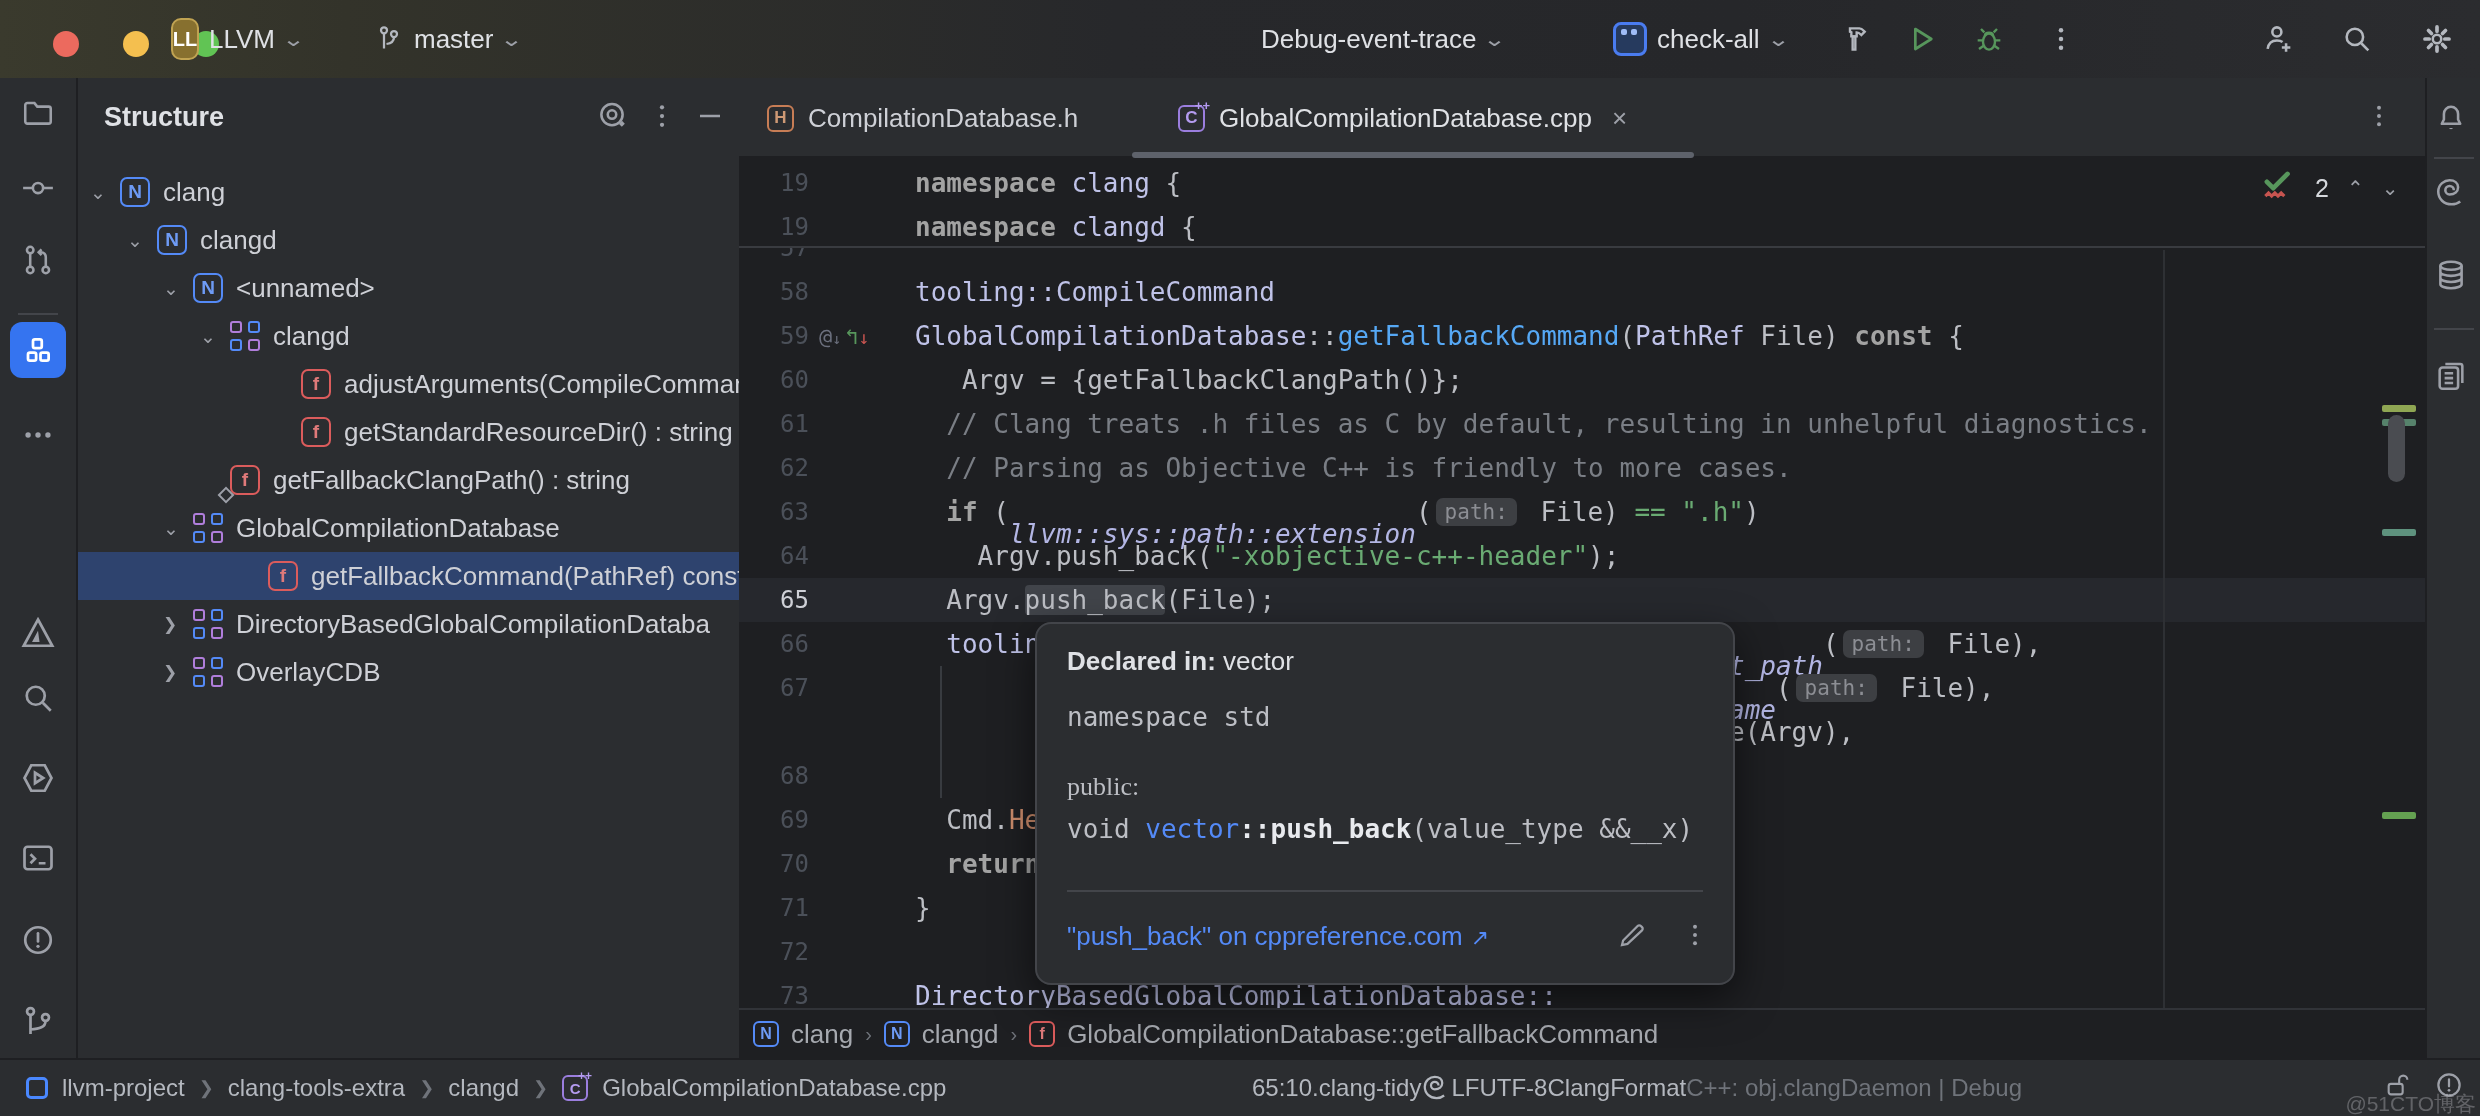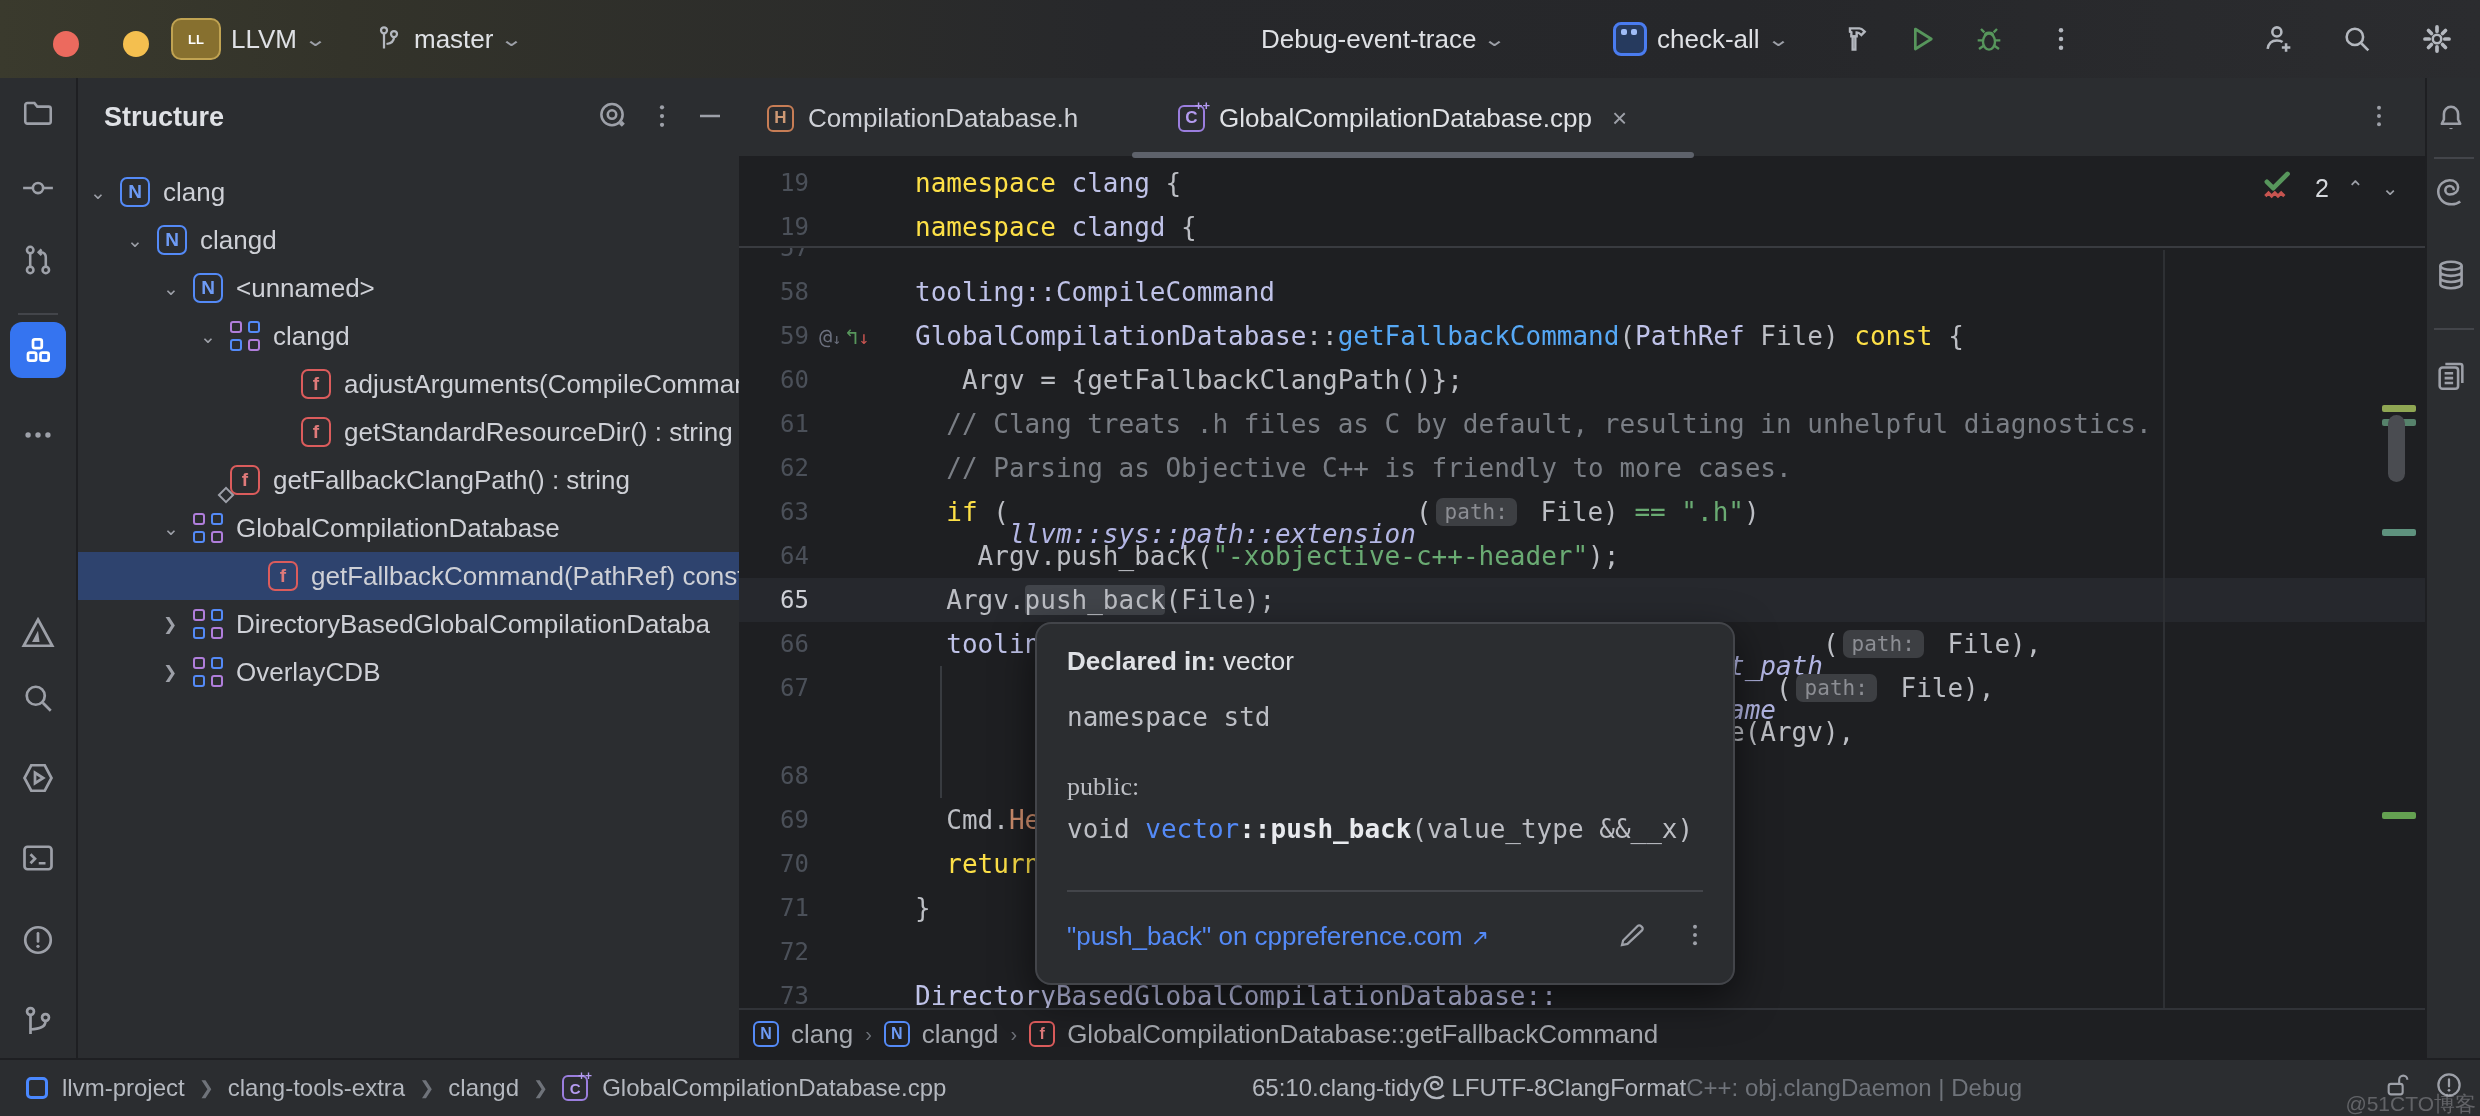--- a/index.html
+++ b/index.html
@@ -7,22 +7,22 @@
     font-family:"Liberation Sans", sans-serif; }
   .abs { position:absolute; }
   #app { position:relative; width:2480px; height:1116px; }
 
   
   #titlebar { left:0; top:0; width:2480px; height:78px;
     background:linear-gradient(90deg,#3a3a2d 0%,#33332a 14%,#27282b 45%,#26272a 70%,#2b2c2f 100%); }
   .tl-dot { width:26px; height:26px; border-radius:50%; top:31px; }
   .tbar-item { display:flex; align-items:center; gap:10px; color:#DFE1E5; font-size:26px; height:78px; }
   .chev { font-size:20px; color:#9DA0A8; transform:scaleX(1.4); }
-  .badge-ll { width:50px; height:42px; border-radius:10px; background:#87702f;
-    border:2px solid #c0a352; color:#fff; font-weight:bold; font-size:13px;
+  .badge-ll { width:28px; height:42px; border-radius:10px; background:#87702f;
+    border:2px solid #c0a352; color:#fff; font-weight:bold; font-size:20px;
     display:flex; align-items:center; justify-content:center; }
   .cfg-icon { width:34px; height:34px; border-radius:8px; border:3px solid #4A7CF0; background:#263a5e; position:relative; }
   .cfg-icon::after { content:""; position:absolute; left:5px; top:4px; width:6px; height:6px; border-radius:2px;
     background:#9fbcf7; box-shadow:10px 0 0 #9fbcf7; }
   .icon { color:#B4B8BF; display:inline-flex; align-items:center; justify-content:center; }
   .icon svg { display:block; }
   .green { color:#57965C; }
 
   
   #leftstrip { left:0; top:78px; width:78px; height:980px; background:#2B2D30; border-right:2px solid #1E1F22; }
@@ -75,21 +75,21 @@
   #sticky { position:absolute; left:0; top:82px; width:100%; height:88px; background:#1E1F22;
     border-bottom:2px solid #393B40; z-index:5; }
   #codearea { position:absolute; left:0; top:0; width:100%; height:980px; }
   .crow { position:absolute; left:0; right:0; height:44px; font-family:"DejaVu Sans Mono", monospace;
     font-size:26px; color:#BCBEC4; white-space:pre; display:flex; align-items:center; }
   .crow .ln { position:absolute; left:0; width:70px; text-align:right; color:#4B5059; font-size:24px;
     font-family:"DejaVu Sans Mono", monospace; }
   .crow .code { position:absolute; left:176px; display:flex; align-items:center; }
   .crow.current { background:#26282D; }
   .crow.current .ln { color:#CED0D6; }
-  .t-kw{color:#fde047;} .t-typ{color:#BFC2E8;} .t-typi{color:#B3B6E4;font-style:italic;margin-top:44px;}
+  .t-kw{color:#a3a3a3;font-weight:bold;} .t-typ{color:#BFC2E8;} .t-typi{color:#B3B6E4;font-style:italic;margin-top:44px;}
   .t-fn{color:#56A8F5;} .t-str{color:#6AAB73;} .t-com{color:#7A7E85;} .t-op{color:#6AAB73;}
   .t-fld{color:#CF8E6D;} .t-txt{color:#BCBEC4;}
   .t-hl{background:#41444A;border-radius:4px;}
   .t-chip{background:#3D3F43;color:#8C8E94;font-size:21px;border-radius:7px;padding:2px 9px;margin:0 8px 0 4px;
     font-family:"DejaVu Sans Mono", monospace;}
   .gutter-marks { position:absolute; left:80px; display:flex; align-items:center; gap:4px; font-size:22px; }
 
   #margin-guide { position:absolute; left:1424px; top:172px; height:768px; width:2px; background:#2E3034; }
   #indent-guide { position:absolute; left:201px; top:588px; height:132px; width:2px; background:#383B40; }
 

